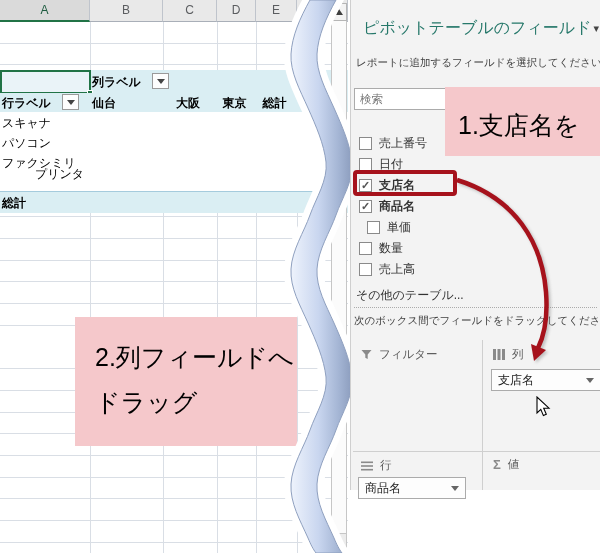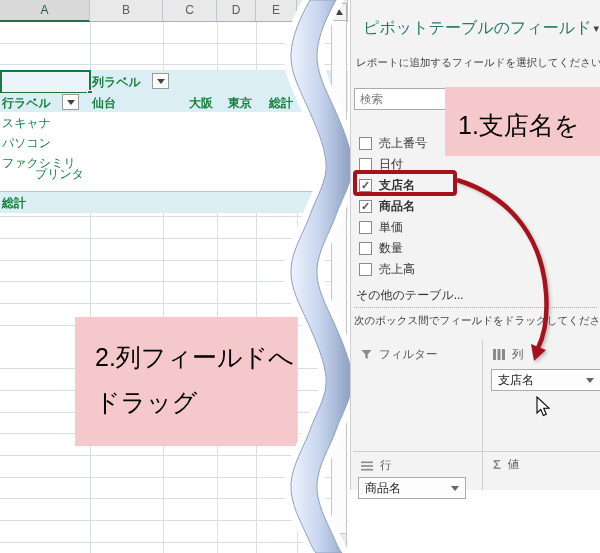--- a/index.html
+++ b/index.html
@@ -14,23 +14,23 @@
               border-right:1px solid #bfc4cc; border-bottom:1px solid #a9afb8;
               font-size:12px; color:#5b5d60; text-align:center; line-height:21px; }
   .hdr-cell.sel { background:#dadada; border-bottom:2px solid #217346; color:#1e5c40; }
   .gridlines-h { left:0; top:22px; width:348px; height:531px;
        background:repeating-linear-gradient(to bottom, transparent 0 20.7px, #d9dee5 20.7px 21.7px); }
   .vline { top:22px; bottom:0; width:1px; background:#d9dee5; }
 
   .pivot { left:0; top:70px; width:348px; height:143px; background:#fff; }
   .pvrow { position:absolute; left:0; width:348px; }
   .blue { background:#daeef3; }
-  .cell-txt { position:absolute; font-size:12px; color:#15803d; white-space:nowrap; }
+  .cell-txt { position:absolute; font-size:12px; color:#000000; white-space:nowrap; }
   .bold { font-weight:bold; }
-  .right { text-align:right; }
+  .right { text-align:center; }
   .dd-btn { position:absolute; width:17px; height:16px; background:#fdfdfd;
             border:1px solid #9a9a9a; display:flex; align-items:center; justify-content:center; }
   .dd-tri { width:0; height:0; border-left:4px solid transparent; border-right:4px solid transparent;
             border-top:5px solid #444; }
   .active-cell { left:0; top:0; width:91px; height:24px; border:2px solid #217346;
                  background:#eaf3f8; pointer-events:none; }
   .fill-handle { left:87px; top:20px; width:6px; height:6px; background:#217346; border:1px solid #fff; }
 
   
   .vscroll { left:331px; top:3px; width:16px; height:550px; background:#fbfbfb; border:1px solid #c6c6c6; }
@@ -165,21 +165,21 @@
     <span class="fld-label">日付</span>
   </div>
   <div class="fld checked" style="top:175px;">
     <span class="cb"></span>
     <span class="fld-label">支店名</span>
   </div>
   <div class="fld checked" style="top:196px;">
     <span class="cb"></span>
     <span class="fld-label">商品名</span>
   </div>
-  <div class="fld" style="top:217px;">
+  <div class="fld" style="top:217px;margin-left:8px;">
     <span class="cb"></span>
     <span class="fld-label">単価</span>
   </div>
   <div class="fld" style="top:238px;">
     <span class="cb"></span>
     <span class="fld-label">数量</span>
   </div>
   <div class="fld" style="top:259px;">
     <span class="cb"></span>
     <span class="fld-label">売上高</span>

